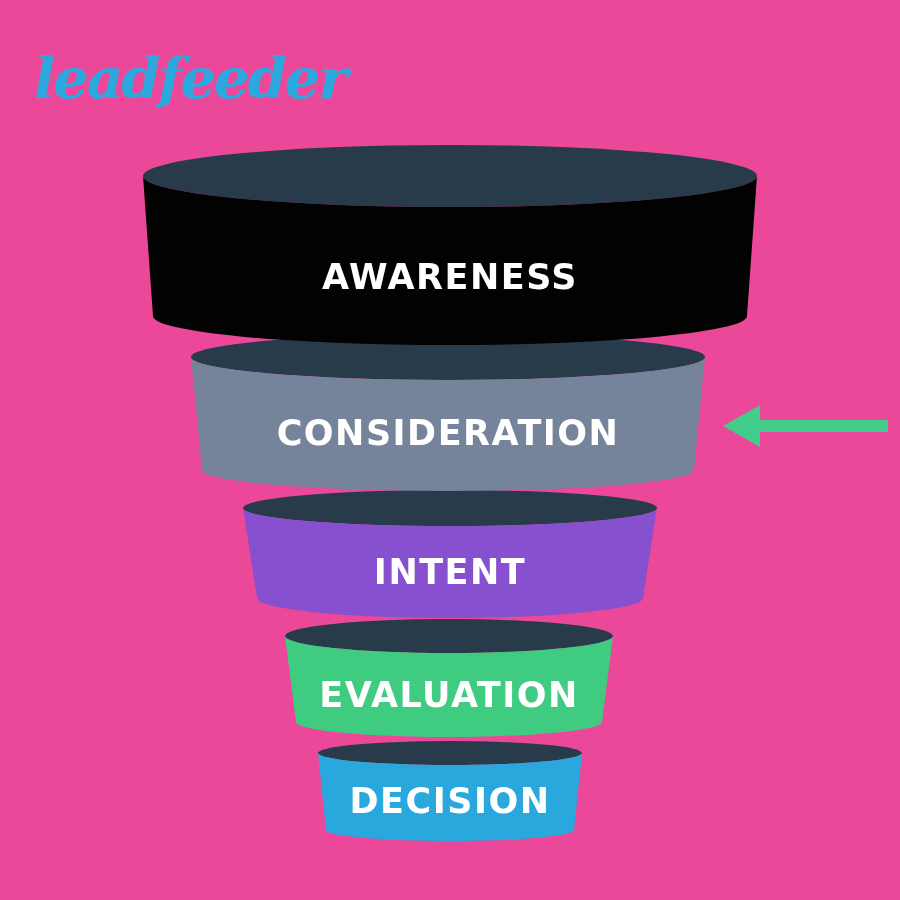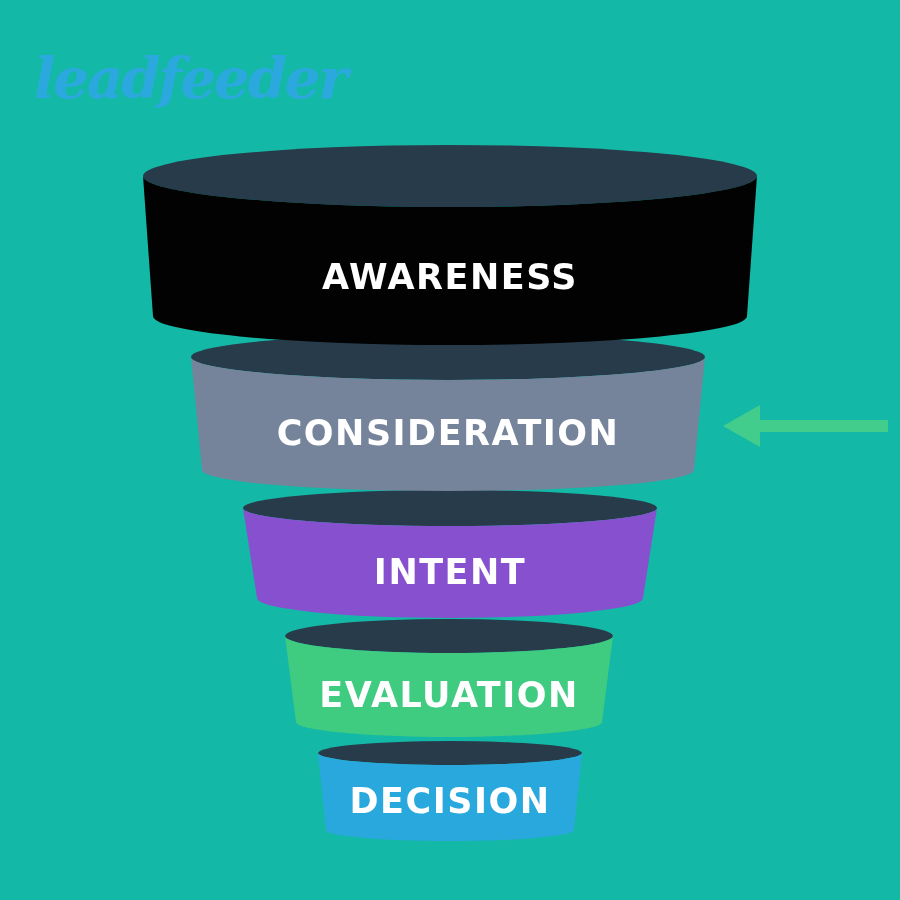--- a/index.html
+++ b/index.html
@@ -4,21 +4,21 @@
 <style>
   html, body {
     margin: 0;
     padding: 0;
     background: #ffffff;
   }
   .canvas {
     position: relative;
     width: 900px;
     height: 900px;
-    background: #14b8a6;
+    background: #ec4899;
     overflow: hidden;
   }
   svg { display: block; }
   .stage-label {
     font-family: "DejaVu Sans", "Liberation Sans", sans-serif;
     font-weight: 700;
     letter-spacing: 1.5px;
   }
   .logo-text {
     font-family: "DejaVu Serif", "Liberation Serif", serif;

